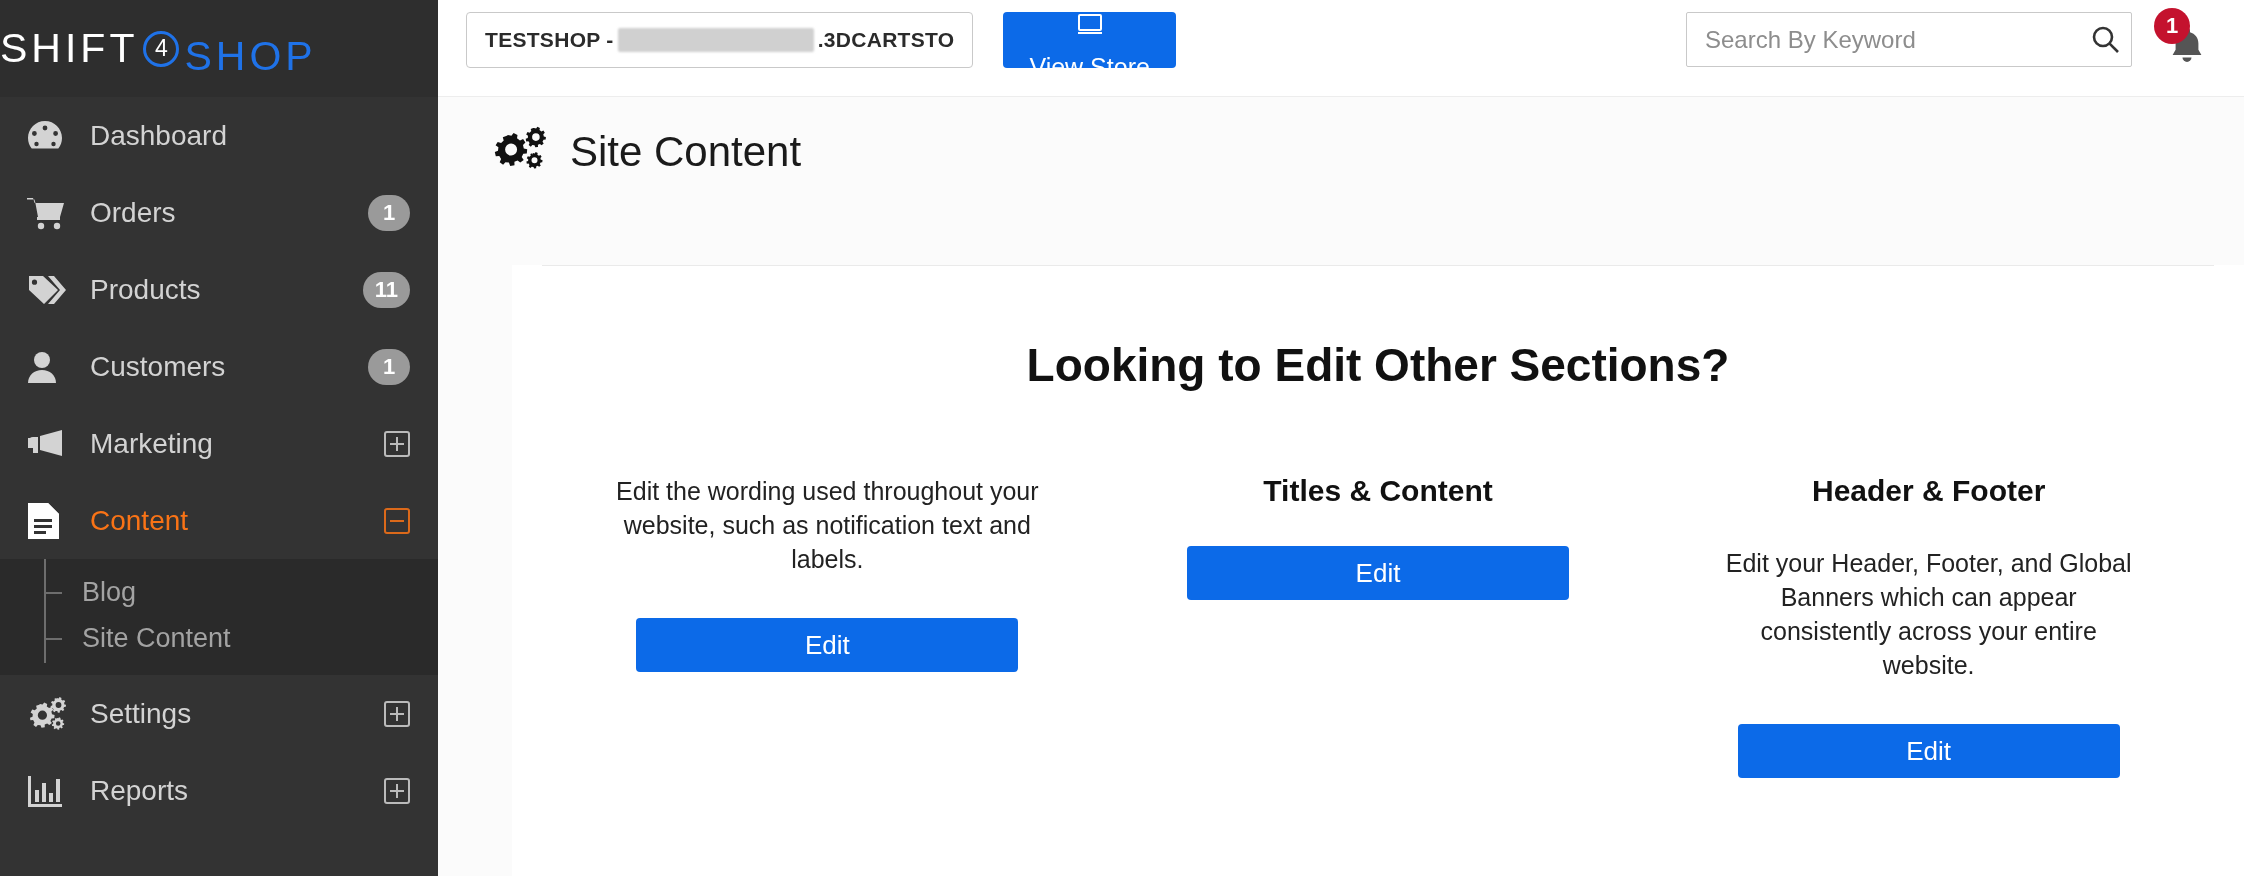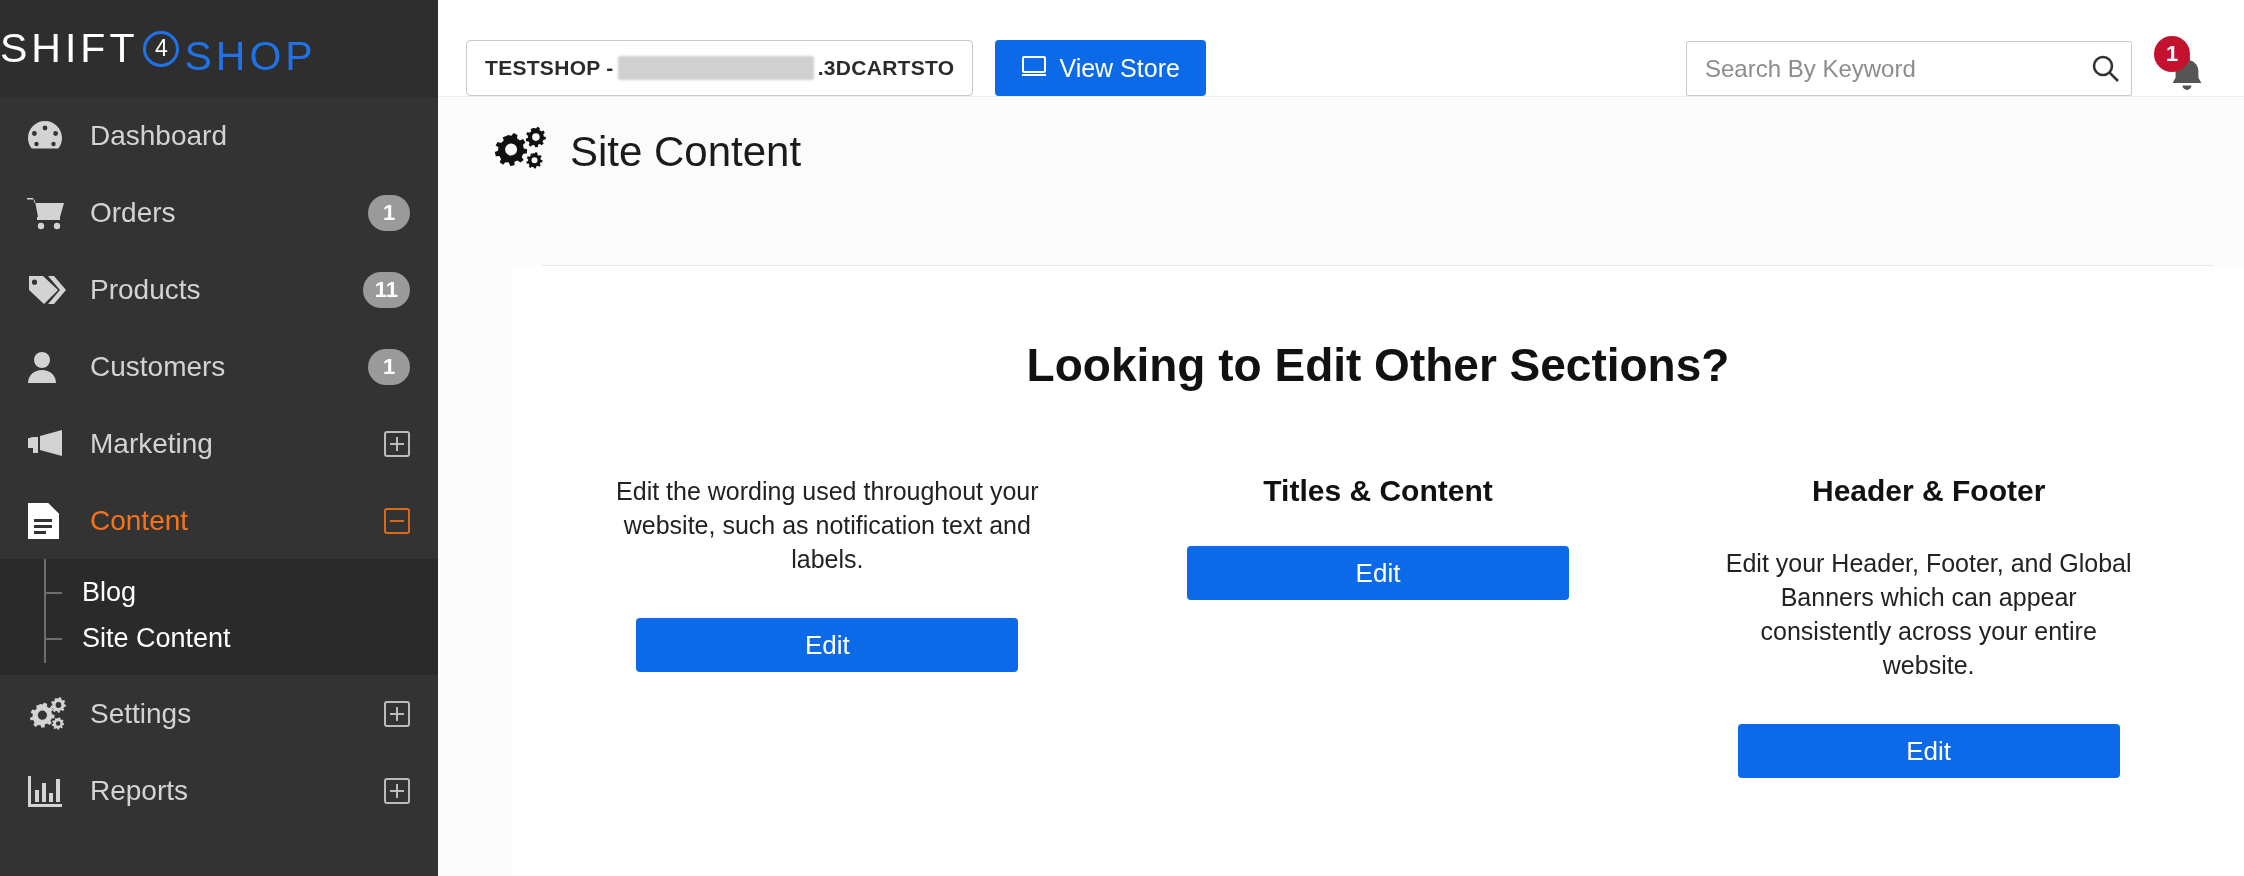--- a/index.html
+++ b/index.html
@@ -91,42 +91,42 @@
   .submenu::before {
     content: ""; position: absolute;
     left: 44px; top: 0; bottom: 12px;
     width: 2px; background: #6d6d6d;
   }
   .sub-item {
     position: relative;
     display: flex; align-items: center;
     height: 46px;
     padding-left: 82px;
-    color: #ffffff;
+    color: #a3a3a3;
     font-size: 27px;
     cursor: pointer;
   }
   .sub-item::before {
     content: ""; position: absolute;
     left: 44px; top: 50%;
     width: 18px; height: 2px; background: #6d6d6d;
   }
 
   
   .main {
     flex: 1 1 auto; height: 876px;
     background: #fbfbfb;
     display: flex; flex-direction: column;
     overflow: hidden;
   }
   .topbar {
     height: 97px; flex: 0 0 97px;
     background: #ffffff;
-    display: flex; align-items: flex-end;
-    padding: 0 34px 0 28px;
+    display: flex; align-items: flex-start;
+    padding: 12px 34px 0 28px;
     border-bottom: 1px solid #ededed;
   }
   .shop-select {
     height: 56px; min-width: 434px;
     border: 1px solid #c9c9c9;
     border-radius: 4px;
     background: #ffffff;
     display: flex; align-items: center;
     padding: 0 18px;
     overflow: hidden;
@@ -138,30 +138,31 @@
   .redacted {
     display: inline-block;
     width: 196px; height: 24px;
     background: #d0d0d0;
     border-radius: 2px;
     margin: 0 4px;
     vertical-align: middle;
     filter: blur(1.2px);
   }
   .view-store {
-    margin-left: 22px;
+    margin-left: 30px;
     height: 56px;
     background: #0c6ae8;
     color: #ffffff;
     border: none; border-radius: 4px;
     padding: 0 26px;
     display: flex; align-items: center; gap: 12px;
     font-size: 25px; font-weight: 500;
     font-family: "Liberation Sans", sans-serif;
     cursor: pointer;
+    flex-direction: column;
   }
   .spacer { flex: 1 1 auto; }
   .search-wrap {
     position: relative;
     width: 446px; height: 55px;
   }
   .search-input {
     width: 100%; height: 100%;
     border: 1px solid #c9c9c9;
     border-radius: 2px;

